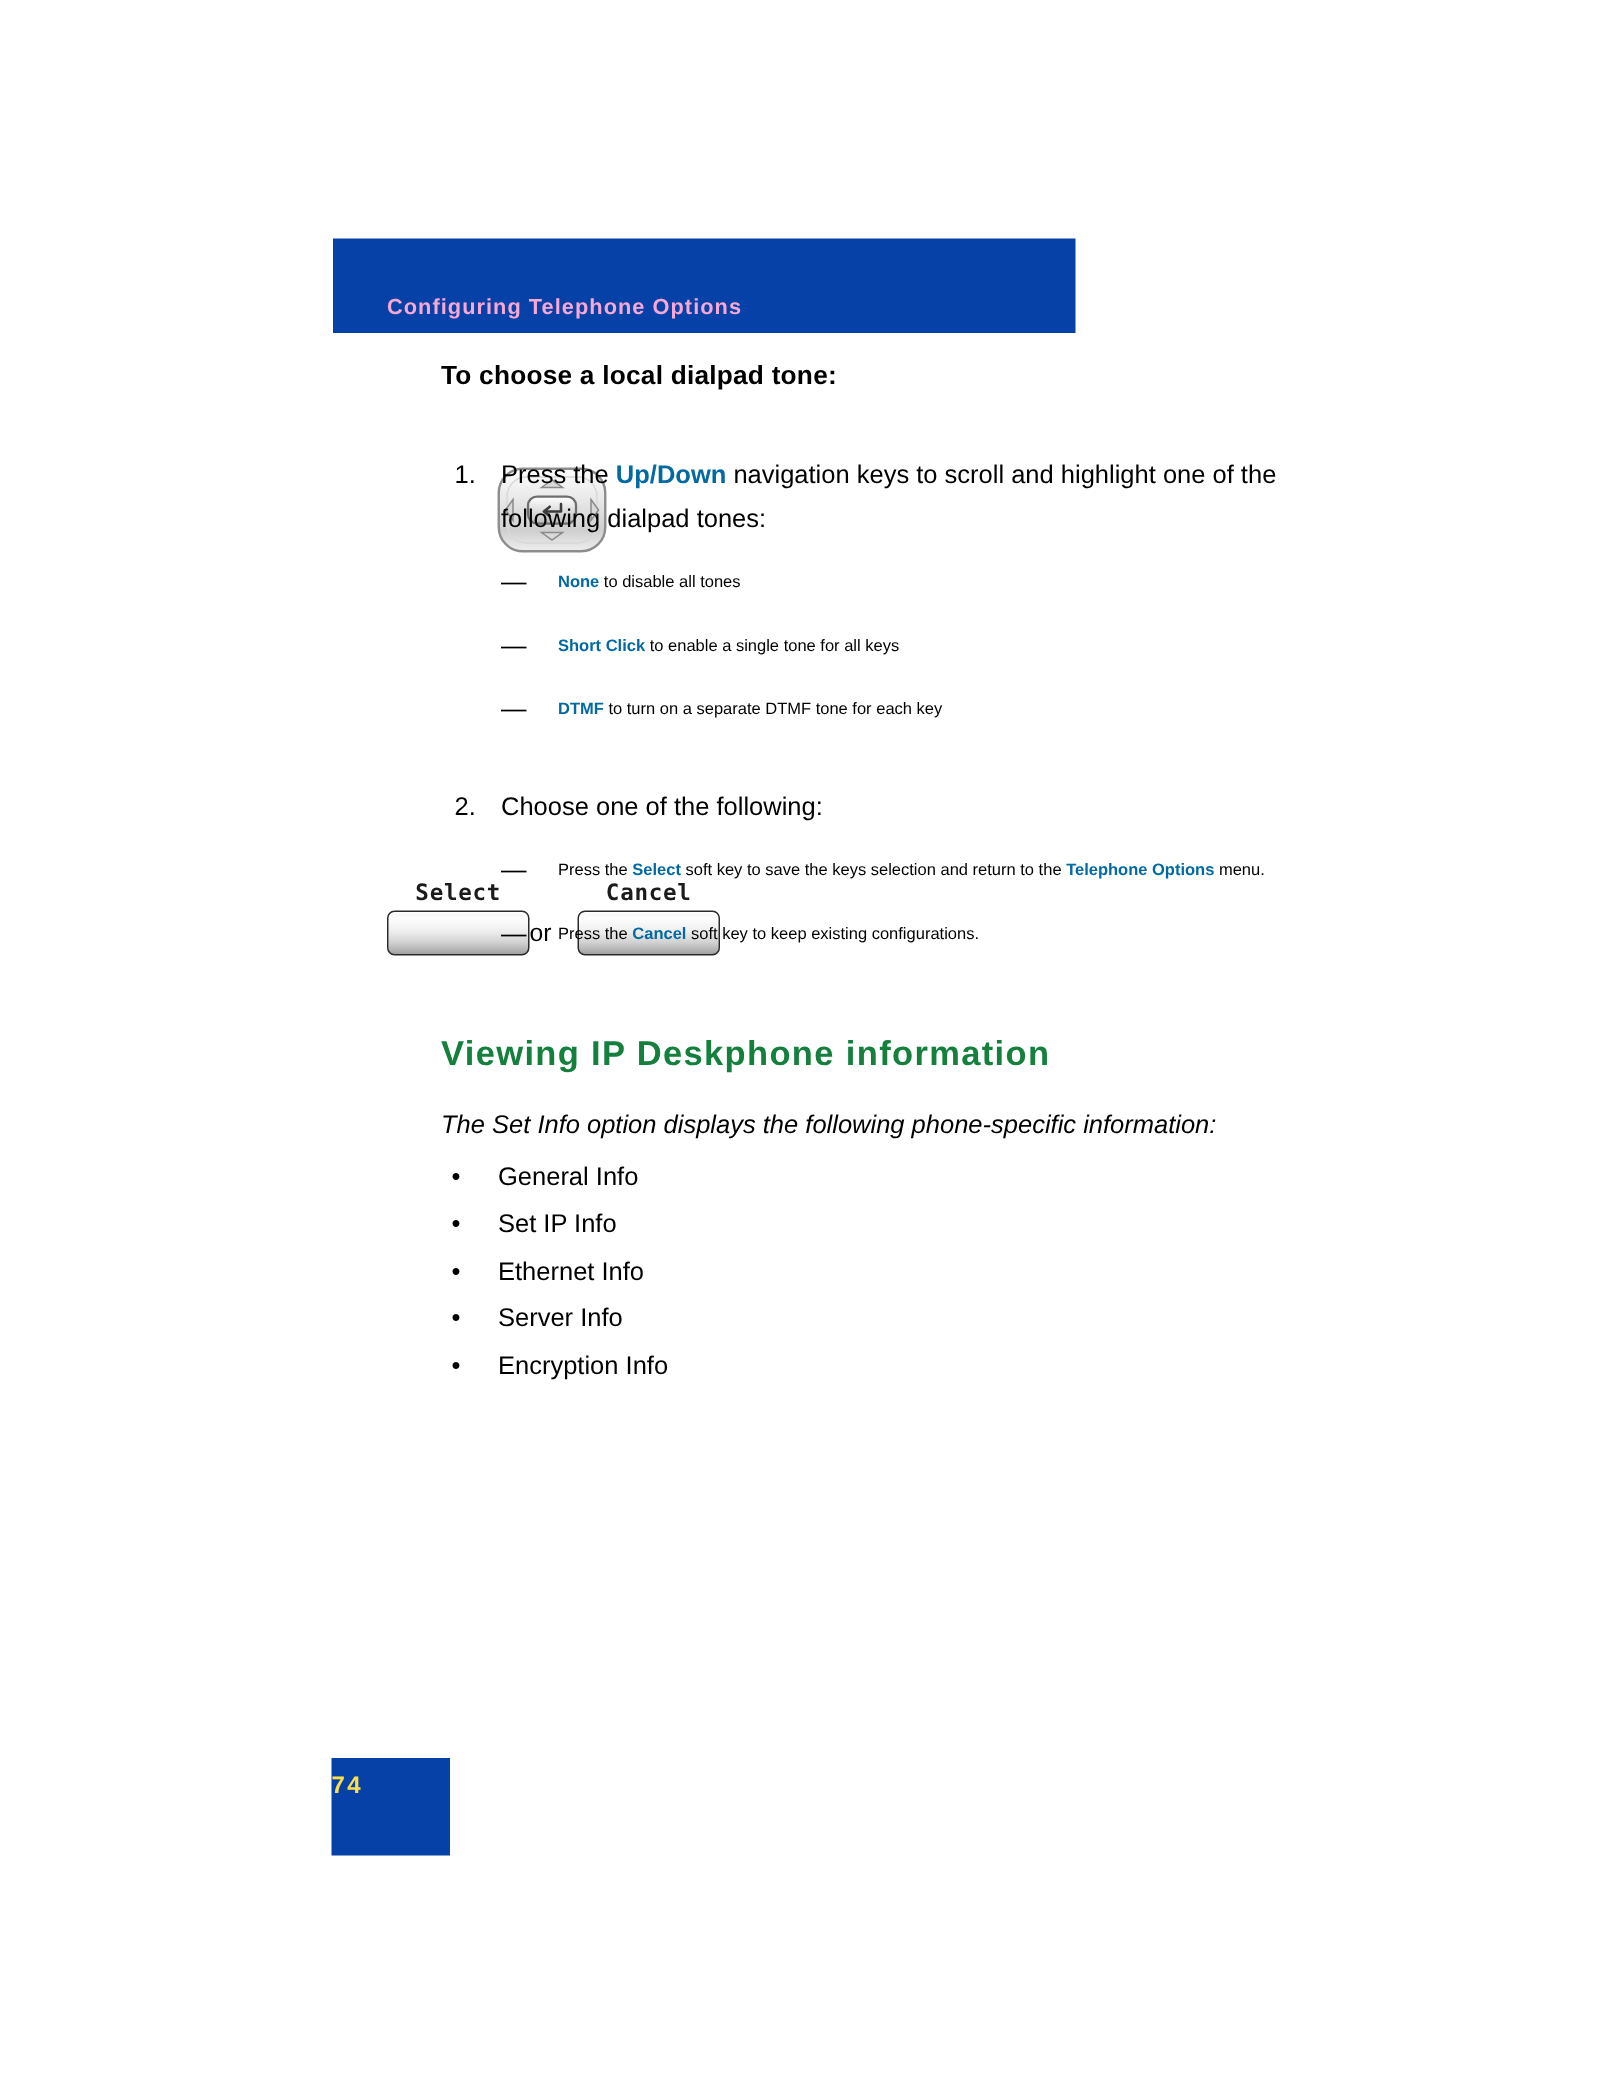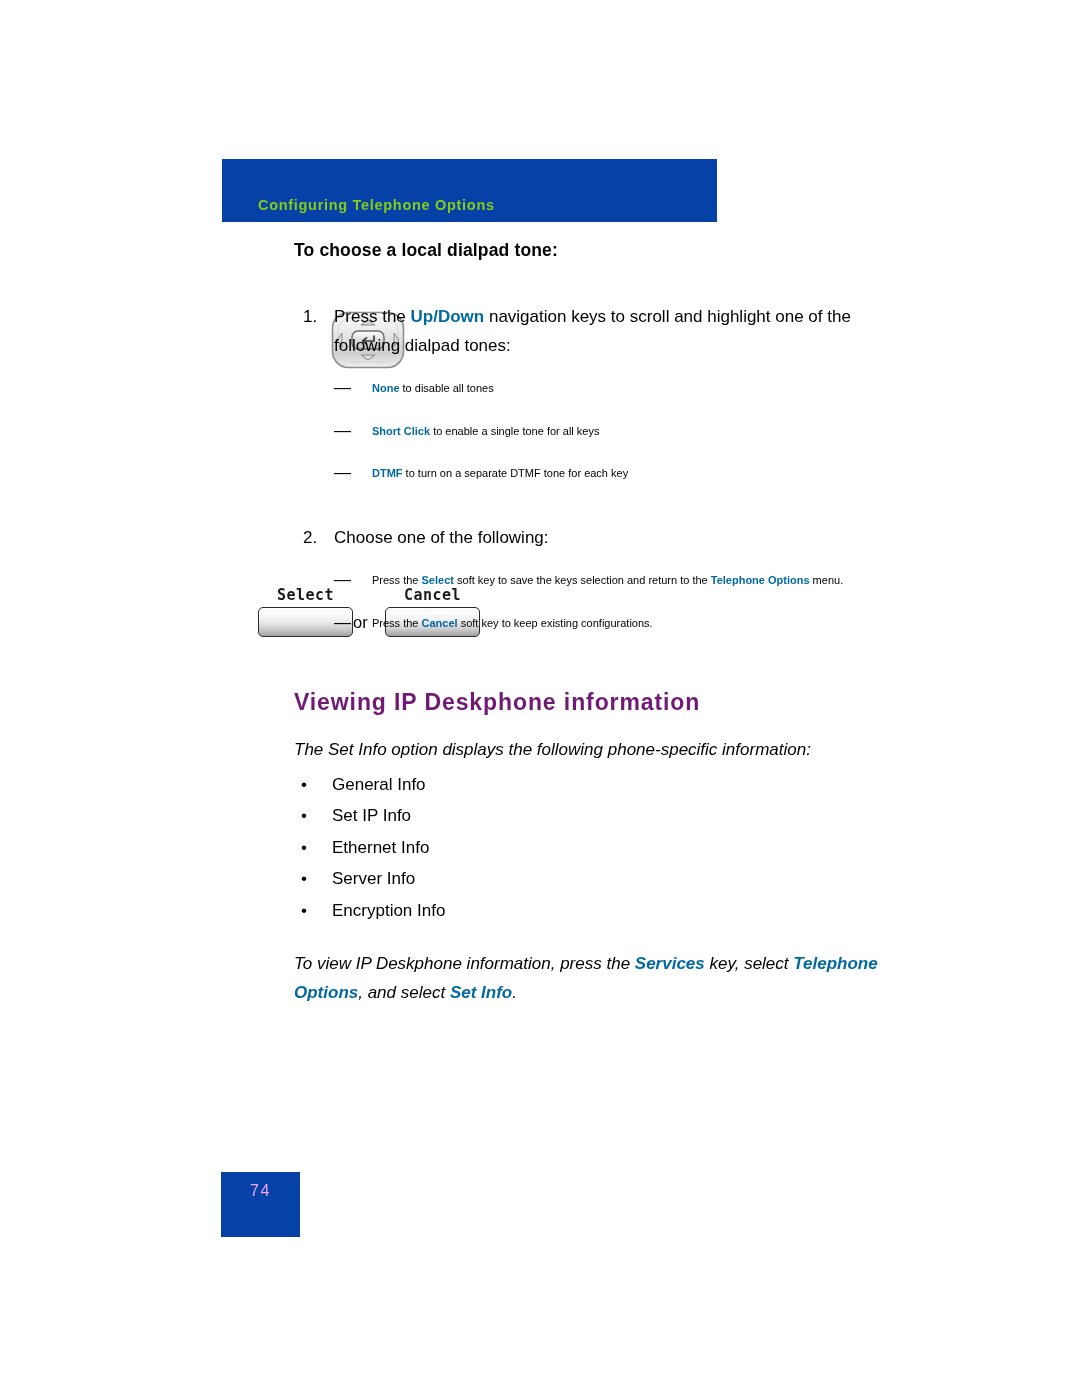--- a/index.html
+++ b/index.html
@@ -23,21 +23,21 @@
     top: 159px;
     width: 495px;
     height: 63px;
     background: #0641a8;
     box-sizing: border-box;
   }
   .header-bar-title {
     position: absolute;
     left: 36px;
     bottom: 9px;
-    color: #84cc16;
+    color: #f9a8d4;
     font-size: 14.5px;
     font-weight: bold;
     letter-spacing: 0.7px;
     white-space: nowrap;
   }
 
   
   .content {
     position: absolute;
     left: 250px;
@@ -147,21 +147,21 @@
     text-align: left;
     font-size: 16.5px;
     color: #000000;
     padding-bottom: 5px;
   }
 
   
   .section-heading {
     font-size: 23px;
     font-weight: bold;
-    color: #701a75;
+    color: #15803d;
     letter-spacing: 0.9px;
     margin: 0;
   }
 
   .body-para {
     font-size: 17px;
     line-height: 28.5px;
     margin: 0;
     font-style: italic;
   }
@@ -197,24 +197,23 @@
     top: 1172px;
     width: 79px;
     height: 65px;
     background: #0641a8;
   }
   .page-num-text {
     position: absolute;
     top: 10px;
     left: 0;
     right: 0;
-    text-align: center;
-    color: #f0abfc;
+    color: #fde047;
     font-size: 16px;
-    font-weight: normal;
+    font-weight: bold;
     letter-spacing: 1.6px;
   }
 </style>
 </head>
 <body>
 
 <div class="header-bar">
   <div class="header-bar-title">Configuring Telephone Options</div>
 </div>
 
@@ -345,20 +344,18 @@
     <div class="bullet-item">
       <div class="bullet-dot">•</div>
       <div class="bullet-text">Server Info</div>
     </div>
     <div class="bullet-item">
       <div class="bullet-dot">•</div>
       <div class="bullet-text">Encryption Info</div>
     </div>
   </div>
 
-  <div class="body-para" style="margin-top:24px;"><span>To view IP Deskphone information, press the </span><span class="b">Services</span><span> key, select </span><span class="b">Telephone Options</span><span>, and select </span><span class="b">Set Info</span><span>.</span>
-  </div>
 
 </div>
 
 <div class="page-num-box">
   <div class="page-num-text">74</div>
 </div>
 
 </body></html>

